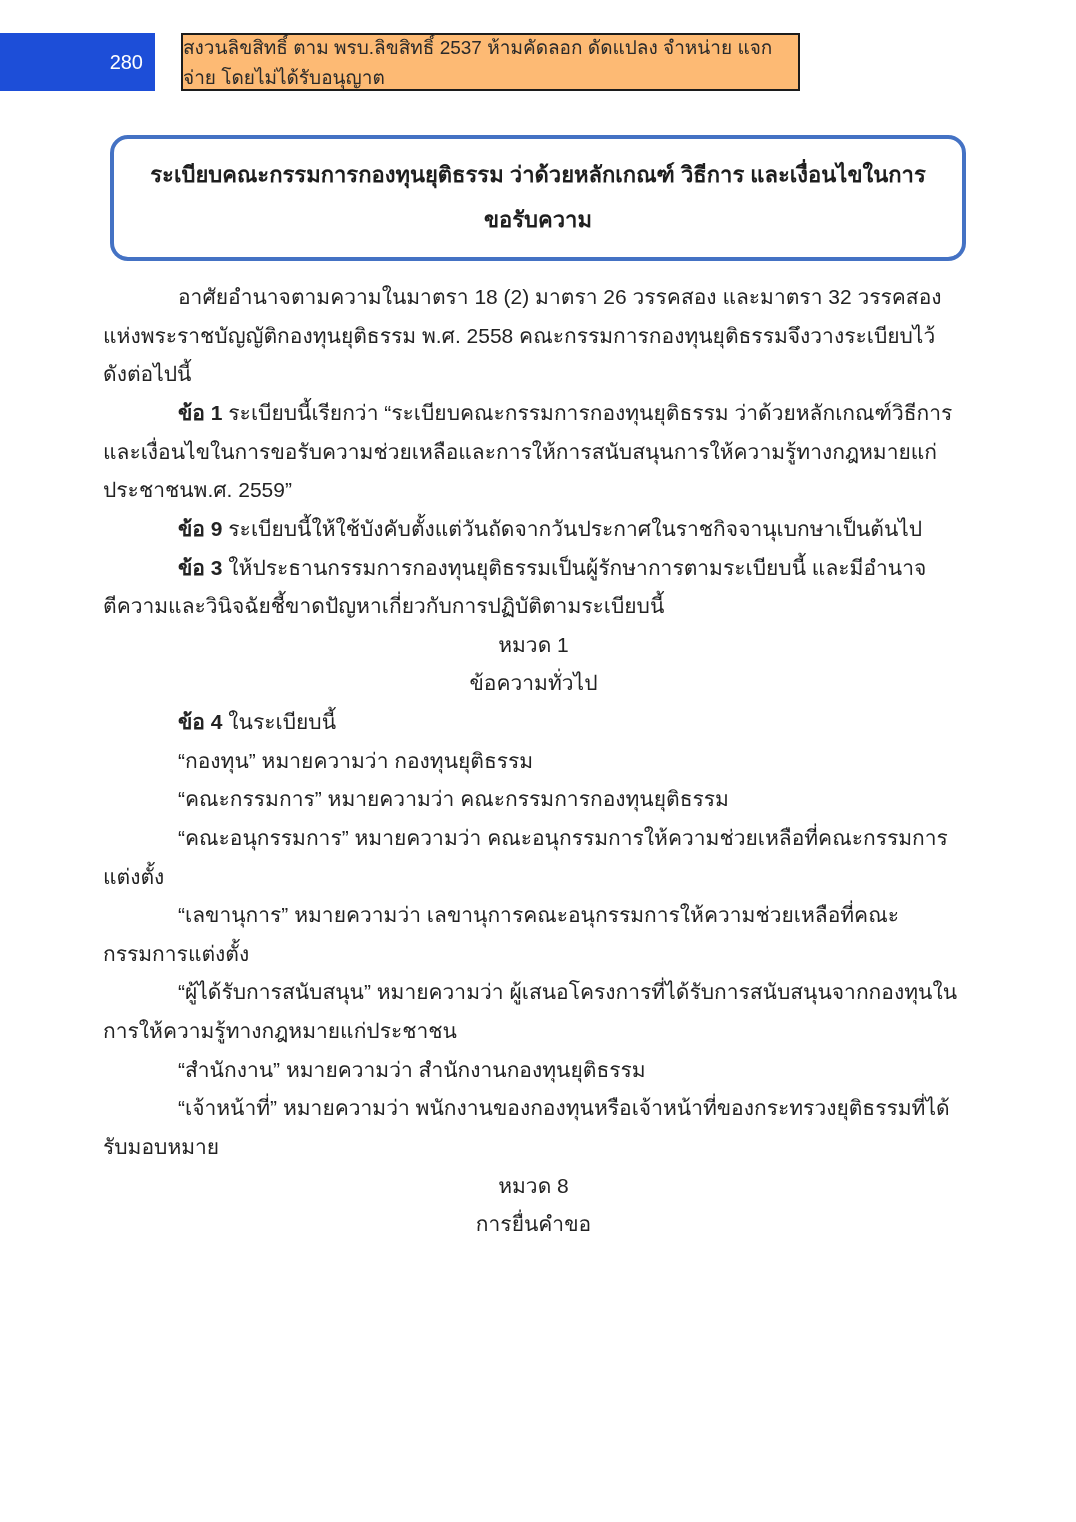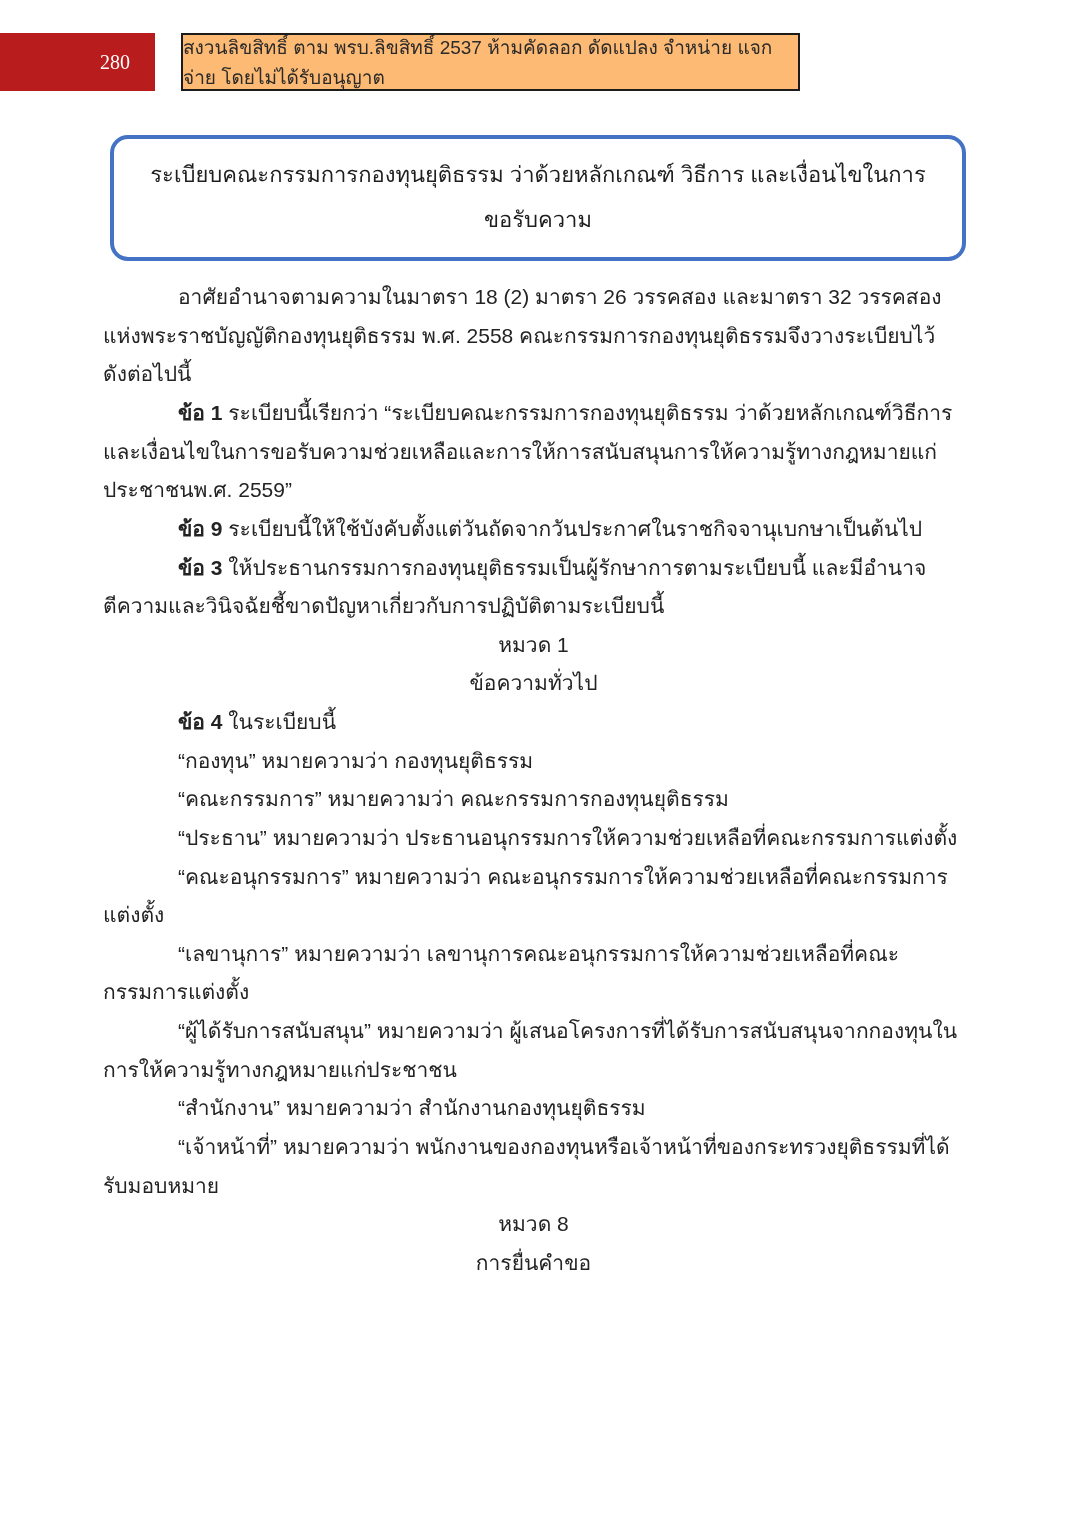--- a/index.html
+++ b/index.html
@@ -4,34 +4,34 @@
 <style>
   * { margin:0; padding:0; box-sizing:border-box; }
   body { background:#ffffff; }
   .page {
     width:1076px; height:1522px; background:#ffffff; position:relative; overflow:hidden;
     font-family:"Liberation Sans", sans-serif; color:#232323;
   }
   
   .header-row { display:flex; align-items:stretch; height:58px; margin-top:33px; }
   .page-num-box {
-    width:155px; background:#b91c1c; color:#ffffff;
+    width:155px; background:#1d4ed8; color:#ffffff;
     display:flex; align-items:center; justify-content:flex-end;
-    padding-right:25px; font-size:20px;font-family:Liberation Serif, serif;
+    padding-right:12px; font-size:20px;
   }
   .copyright-box {
     margin-left:26px; width:619px; border:2px solid #1c1c1c;
     display:flex; align-items:center; justify-content:center;
     font-size:19px; color:#2a2a2a; background:#fdba74;
   }
   
   .title-box {
     margin:44px 110px 0 110px; border:4px solid #4472C4; border-radius:18px;
     padding:13px 34px 15px 34px; text-align:center;
-    font-weight:normal; font-size:22px; line-height:2.05; color:#1e1e1e;
+    font-weight:bold; font-size:22px; line-height:2.05; color:#1e1e1e;
     background:#ffffff;
   }
   .title-box .title-line { display:block; }
   
   .body-text { padding:17px 112px 0 103px; font-size:21px; line-height:1.84; }
   .body-text p { margin:0; }
   .body-text p.paragraph { text-indent:75px; }
   .body-text p.heading { text-align:center; font-weight:normal; text-indent:0; }
   .body-text b { font-weight:bold; }
 </style>
@@ -56,21 +56,20 @@
   <div class="body-text">
       <p class="paragraph">อาศัยอำนาจตามความในมาตรา 18 (2) มาตรา 26 วรรคสอง และมาตรา 32 วรรคสองแห่งพระราชบัญญัติกองทุนยุติธรรม พ.ศ. 2558 คณะกรรมการกองทุนยุติธรรมจึงวางระเบียบไว้ ดังต่อไปนี้</p>
       <p class="paragraph"><b>ข้อ 1</b> ระเบียบนี้เรียกว่า “ระเบียบคณะกรรมการกองทุนยุติธรรม ว่าด้วยหลักเกณฑ์วิธีการ และเงื่อนไขในการขอรับความช่วยเหลือและการให้การสนับสนุนการให้ความรู้ทางกฎหมายแก่ประชาชนพ.ศ. 2559”</p>
       <p class="paragraph"><b>ข้อ 9</b> ระเบียบนี้ให้ใช้บังคับตั้งแต่วันถัดจากวันประกาศในราชกิจจานุเบกษาเป็นต้นไป</p>
       <p class="paragraph"><b>ข้อ 3</b> ให้ประธานกรรมการกองทุนยุติธรรมเป็นผู้รักษาการตามระเบียบนี้ และมีอำนาจตีความและวินิจฉัยชี้ขาดปัญหาเกี่ยวกับการปฏิบัติตามระเบียบนี้</p>
       <p class="heading">หมวด 1</p>
       <p class="heading">ข้อความทั่วไป</p>
       <p class="paragraph"><b>ข้อ 4</b> ในระเบียบนี้</p>
       <p class="paragraph">“กองทุน” หมายความว่า กองทุนยุติธรรม</p>
       <p class="paragraph">“คณะกรรมการ” หมายความว่า คณะกรรมการกองทุนยุติธรรม</p>
-      <p class="paragraph">“ประธาน” หมายความว่า ประธานอนุกรรมการให้ความช่วยเหลือที่คณะกรรมการแต่งตั้ง</p>
       <p class="paragraph">“คณะอนุกรรมการ” หมายความว่า คณะอนุกรรมการให้ความช่วยเหลือที่คณะกรรมการแต่งตั้ง</p>
       <p class="paragraph">“เลขานุการ” หมายความว่า เลขานุการคณะอนุกรรมการให้ความช่วยเหลือที่คณะกรรมการแต่งตั้ง</p>
       <p class="paragraph">“ผู้ได้รับการสนับสนุน” หมายความว่า ผู้เสนอโครงการที่ได้รับการสนับสนุนจากกองทุนในการให้ความรู้ทางกฎหมายแก่ประชาชน</p>
       <p class="paragraph">“สำนักงาน” หมายความว่า สำนักงานกองทุนยุติธรรม</p>
       <p class="paragraph">“เจ้าหน้าที่” หมายความว่า พนักงานของกองทุนหรือเจ้าหน้าที่ของกระทรวงยุติธรรมที่ได้รับมอบหมาย</p>
       <p class="heading">หมวด 8</p>
       <p class="heading">การยื่นคำขอ</p>
     </div>
 
 </div>

